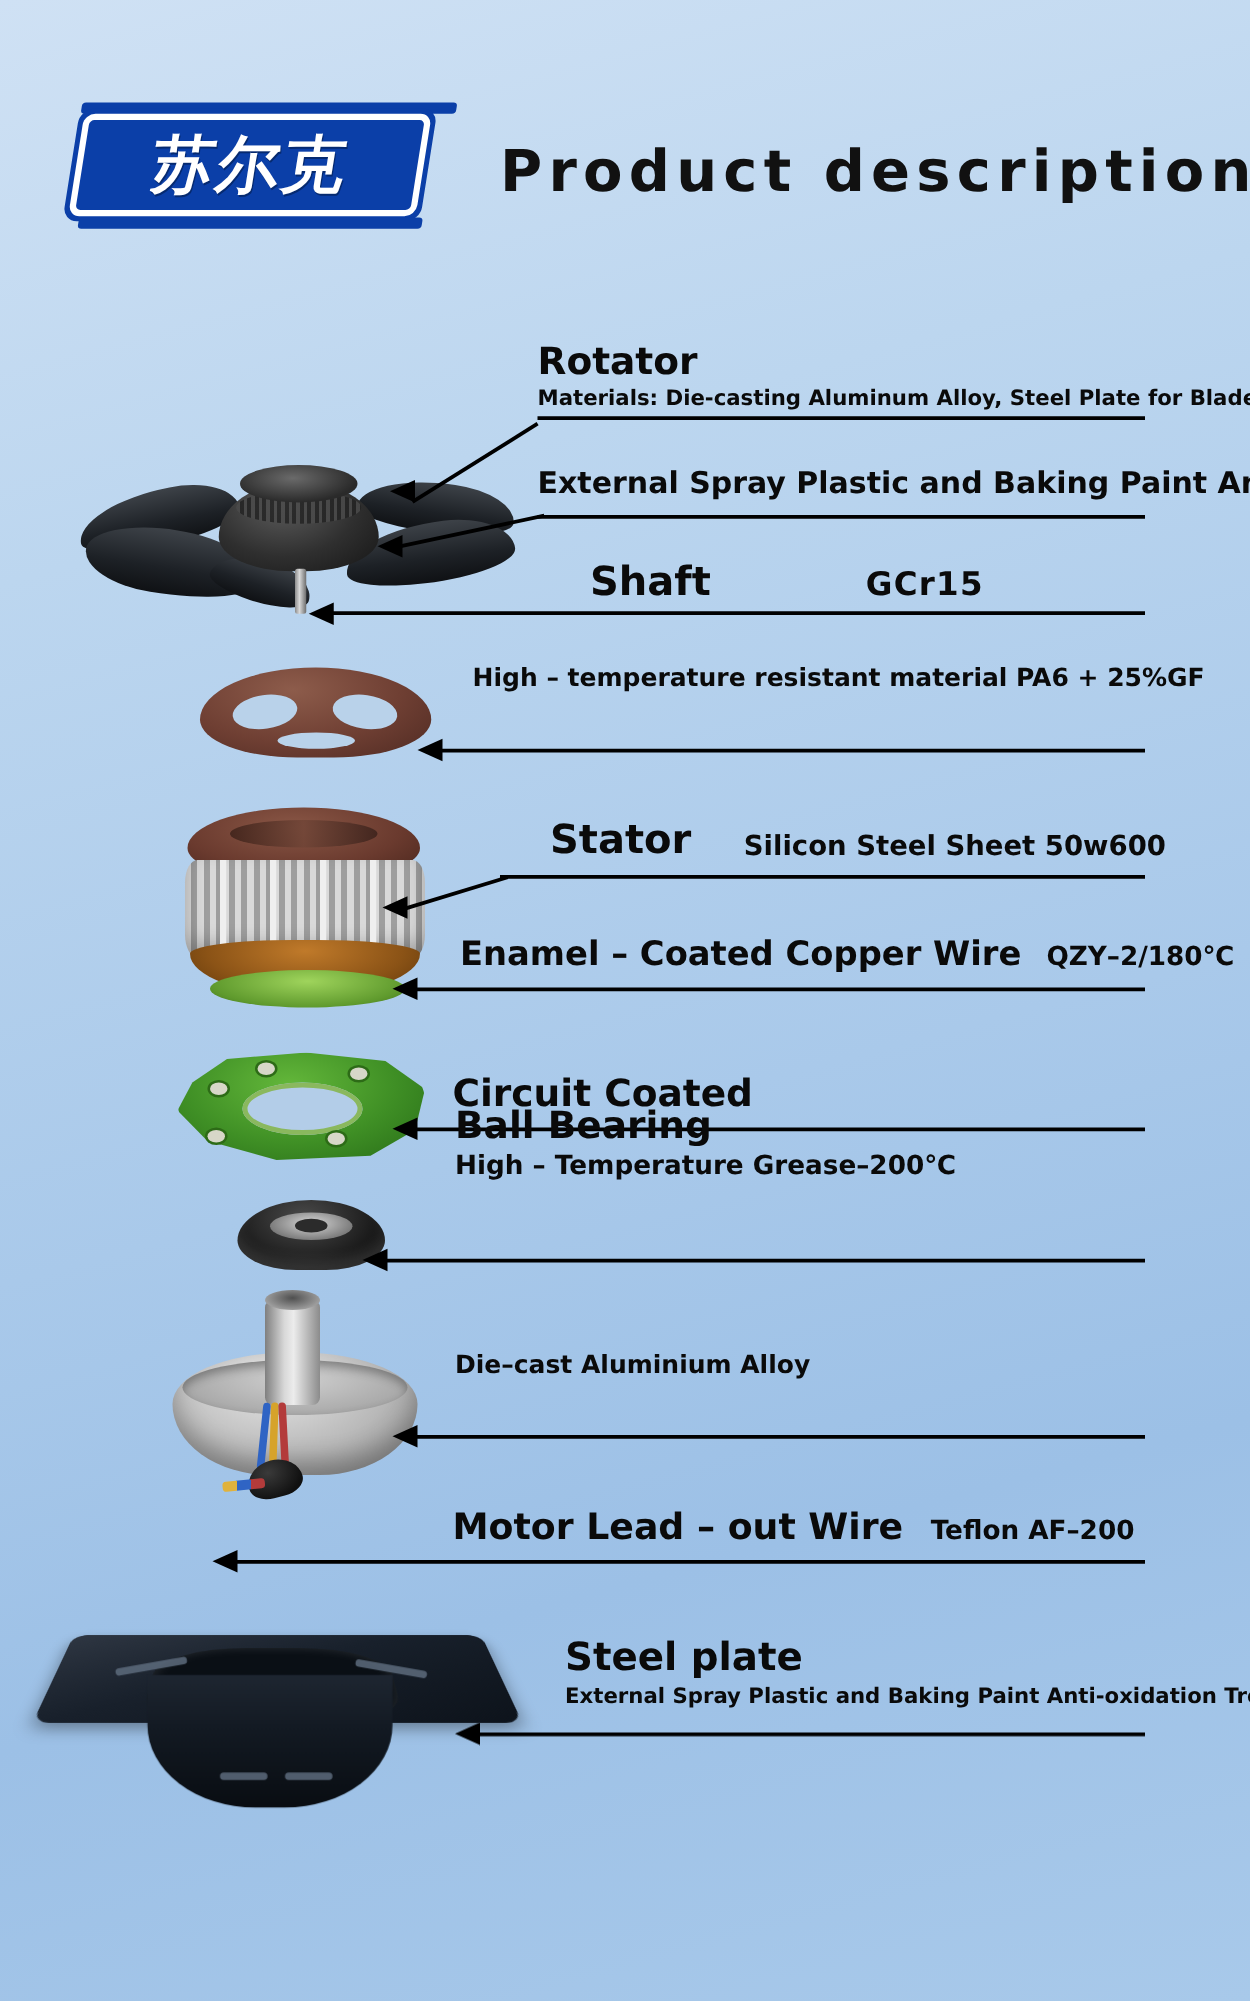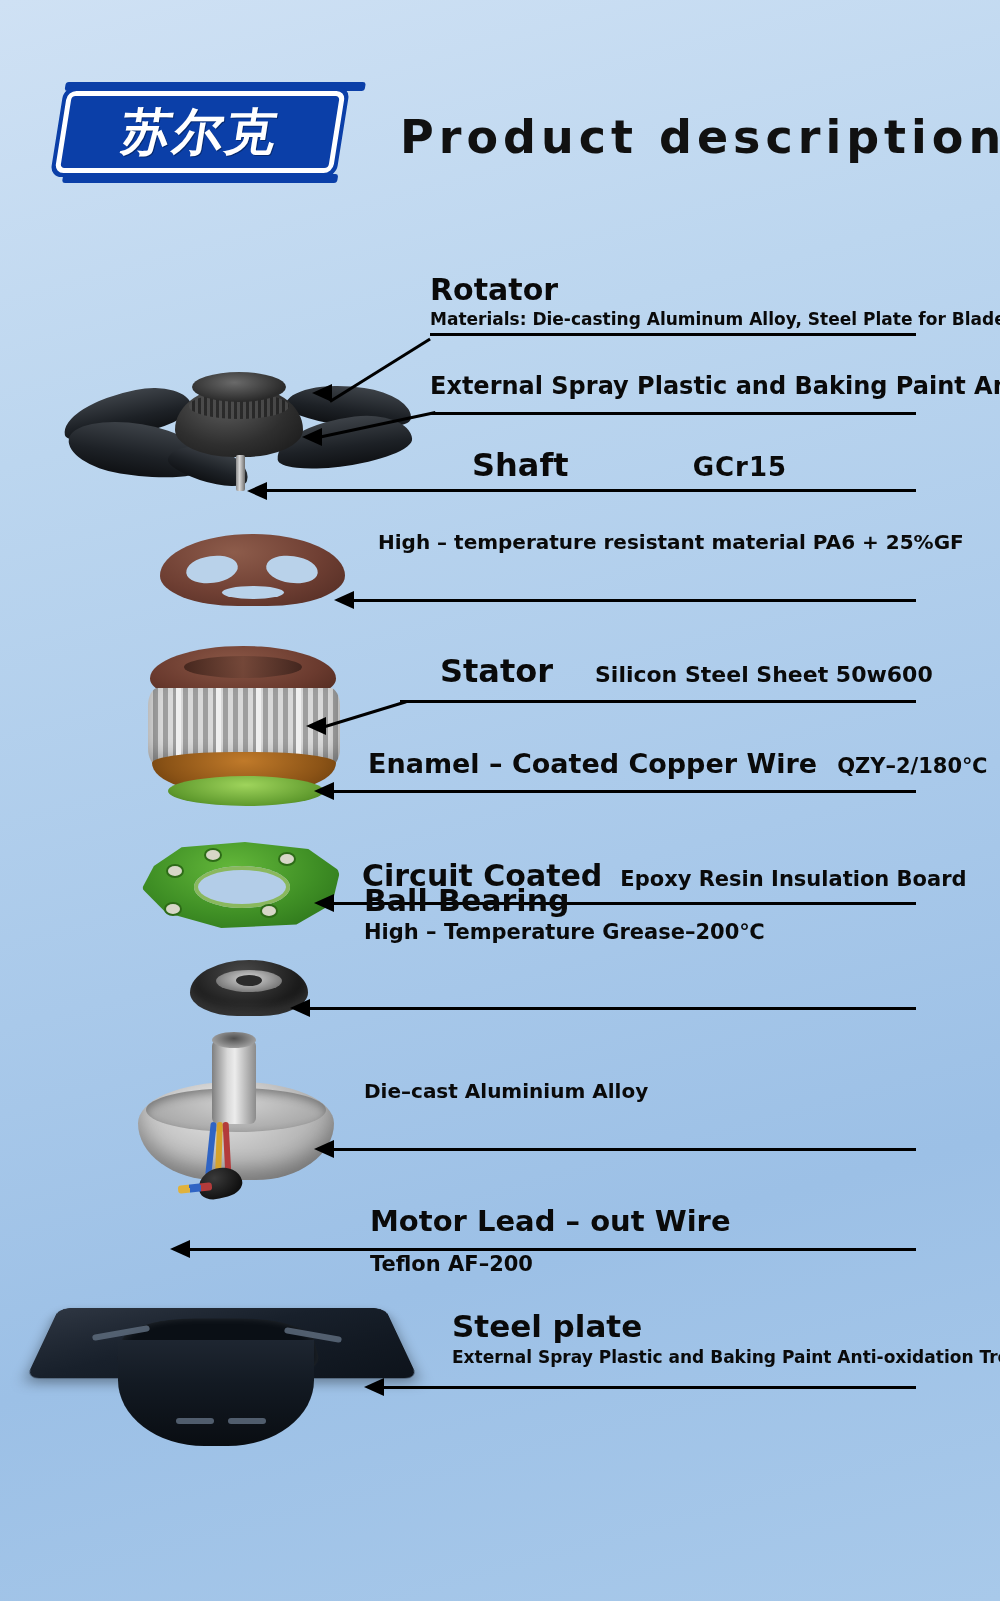--- a/index.html
+++ b/index.html
@@ -448,21 +448,21 @@
     <div class="stator-top"></div>
     <div class="stator-core"></div>
     <div class="stator-band" style="left:176px;"></div>
     <div class="stator-band" style="left:216px;"></div>
     <div class="stator-band" style="left:256px;"></div>
     <div class="stator-band" style="left:296px;"></div>
     <div class="stator-wire"></div>
     <div class="stator-green"></div>
   </div>
 
-  <div class="callout row" style="left:440px; top:652px;">
+  <div class="callout row" style="left:440px; top:652px;align-items:flex-end;">
     <div class="c-title" style="font-size:32px;">Stator</div>
     <div class="c-sub" style="font-size:22px; margin-left:28px;">Silicon Steel Sheet 50w600</div>
   </div>
   <div class="leader" style="left:400px; top:700px; width:516px;"></div>
   <div class="diag" style="left:322px; top:726px; width:88px; transform: rotate(-17deg);"></div>
   <div class="arrow-left" style="left:306px; top:717px;"></div>
 
   <div class="callout row" style="left:368px; top:748px;">
     <div class="c-title" style="font-size:27px;">Enamel – Coated Copper Wire</div>
     <div class="c-sub" style="font-size:21px; margin-left:6px;">QZY–2/180℃</div>
@@ -477,21 +477,20 @@
     <div class="pcb-hole" style="left:194px; top:866px;"></div>
     <div class="pcb-pad" style="left:168px; top:866px;"></div>
     <div class="pcb-pad" style="left:206px; top:850px;"></div>
     <div class="pcb-pad" style="left:280px; top:854px;"></div>
     <div class="pcb-pad" style="left:166px; top:904px;"></div>
     <div class="pcb-pad" style="left:262px; top:906px;"></div>
   </div>
 
   <div class="callout row" style="left:362px; top:858px;">
     <div class="c-title" style="font-size:30px;">Circuit Coated</div>
-    <div class="c-sub" style="font-size:21px; margin-left:4px;">Epoxy Resin Insulation Board</div>
   </div>
   <div class="leader" style="left:330px; top:902px; width:586px;"></div>
   <div class="arrow-left" style="left:314px; top:894px;"></div>
 
   <div class="part">
     <div class="bearing"></div>
     <div class="bearing-inner"></div>
     <div class="bearing-bore"></div>
   </div>
 
@@ -514,21 +513,21 @@
       <div class="wire-tail"></div>
     </div>
   </div>
 
   <div class="callout" style="left:364px; top:1076px;">
     <div class="c-sub" style="font-size:20px; margin-top:3px;">Die–cast Aluminium Alloy</div>
   </div>
   <div class="leader" style="left:330px; top:1148px; width:586px;"></div>
   <div class="arrow-left" style="left:314px; top:1140px;"></div>
 
-  <div class="callout row" style="left:362px; top:1204px;flex-direction:column;">
+  <div class="callout row" style="left:362px; top:1204px;">
     <div class="c-title" style="font-size:29px;">Motor Lead – out Wire</div>
     <div class="c-sub" style="font-size:21px; margin-left:8px;">Teflon AF–200</div>
   </div>
   <div class="leader" style="left:186px; top:1248px; width:730px;"></div>
   <div class="arrow-left" style="left:170px; top:1240px;"></div>
 
   <div class="part">
     <div class="plate-flange"></div>
     <div class="plate-hole"></div>
     <div class="plate-cup"></div>

